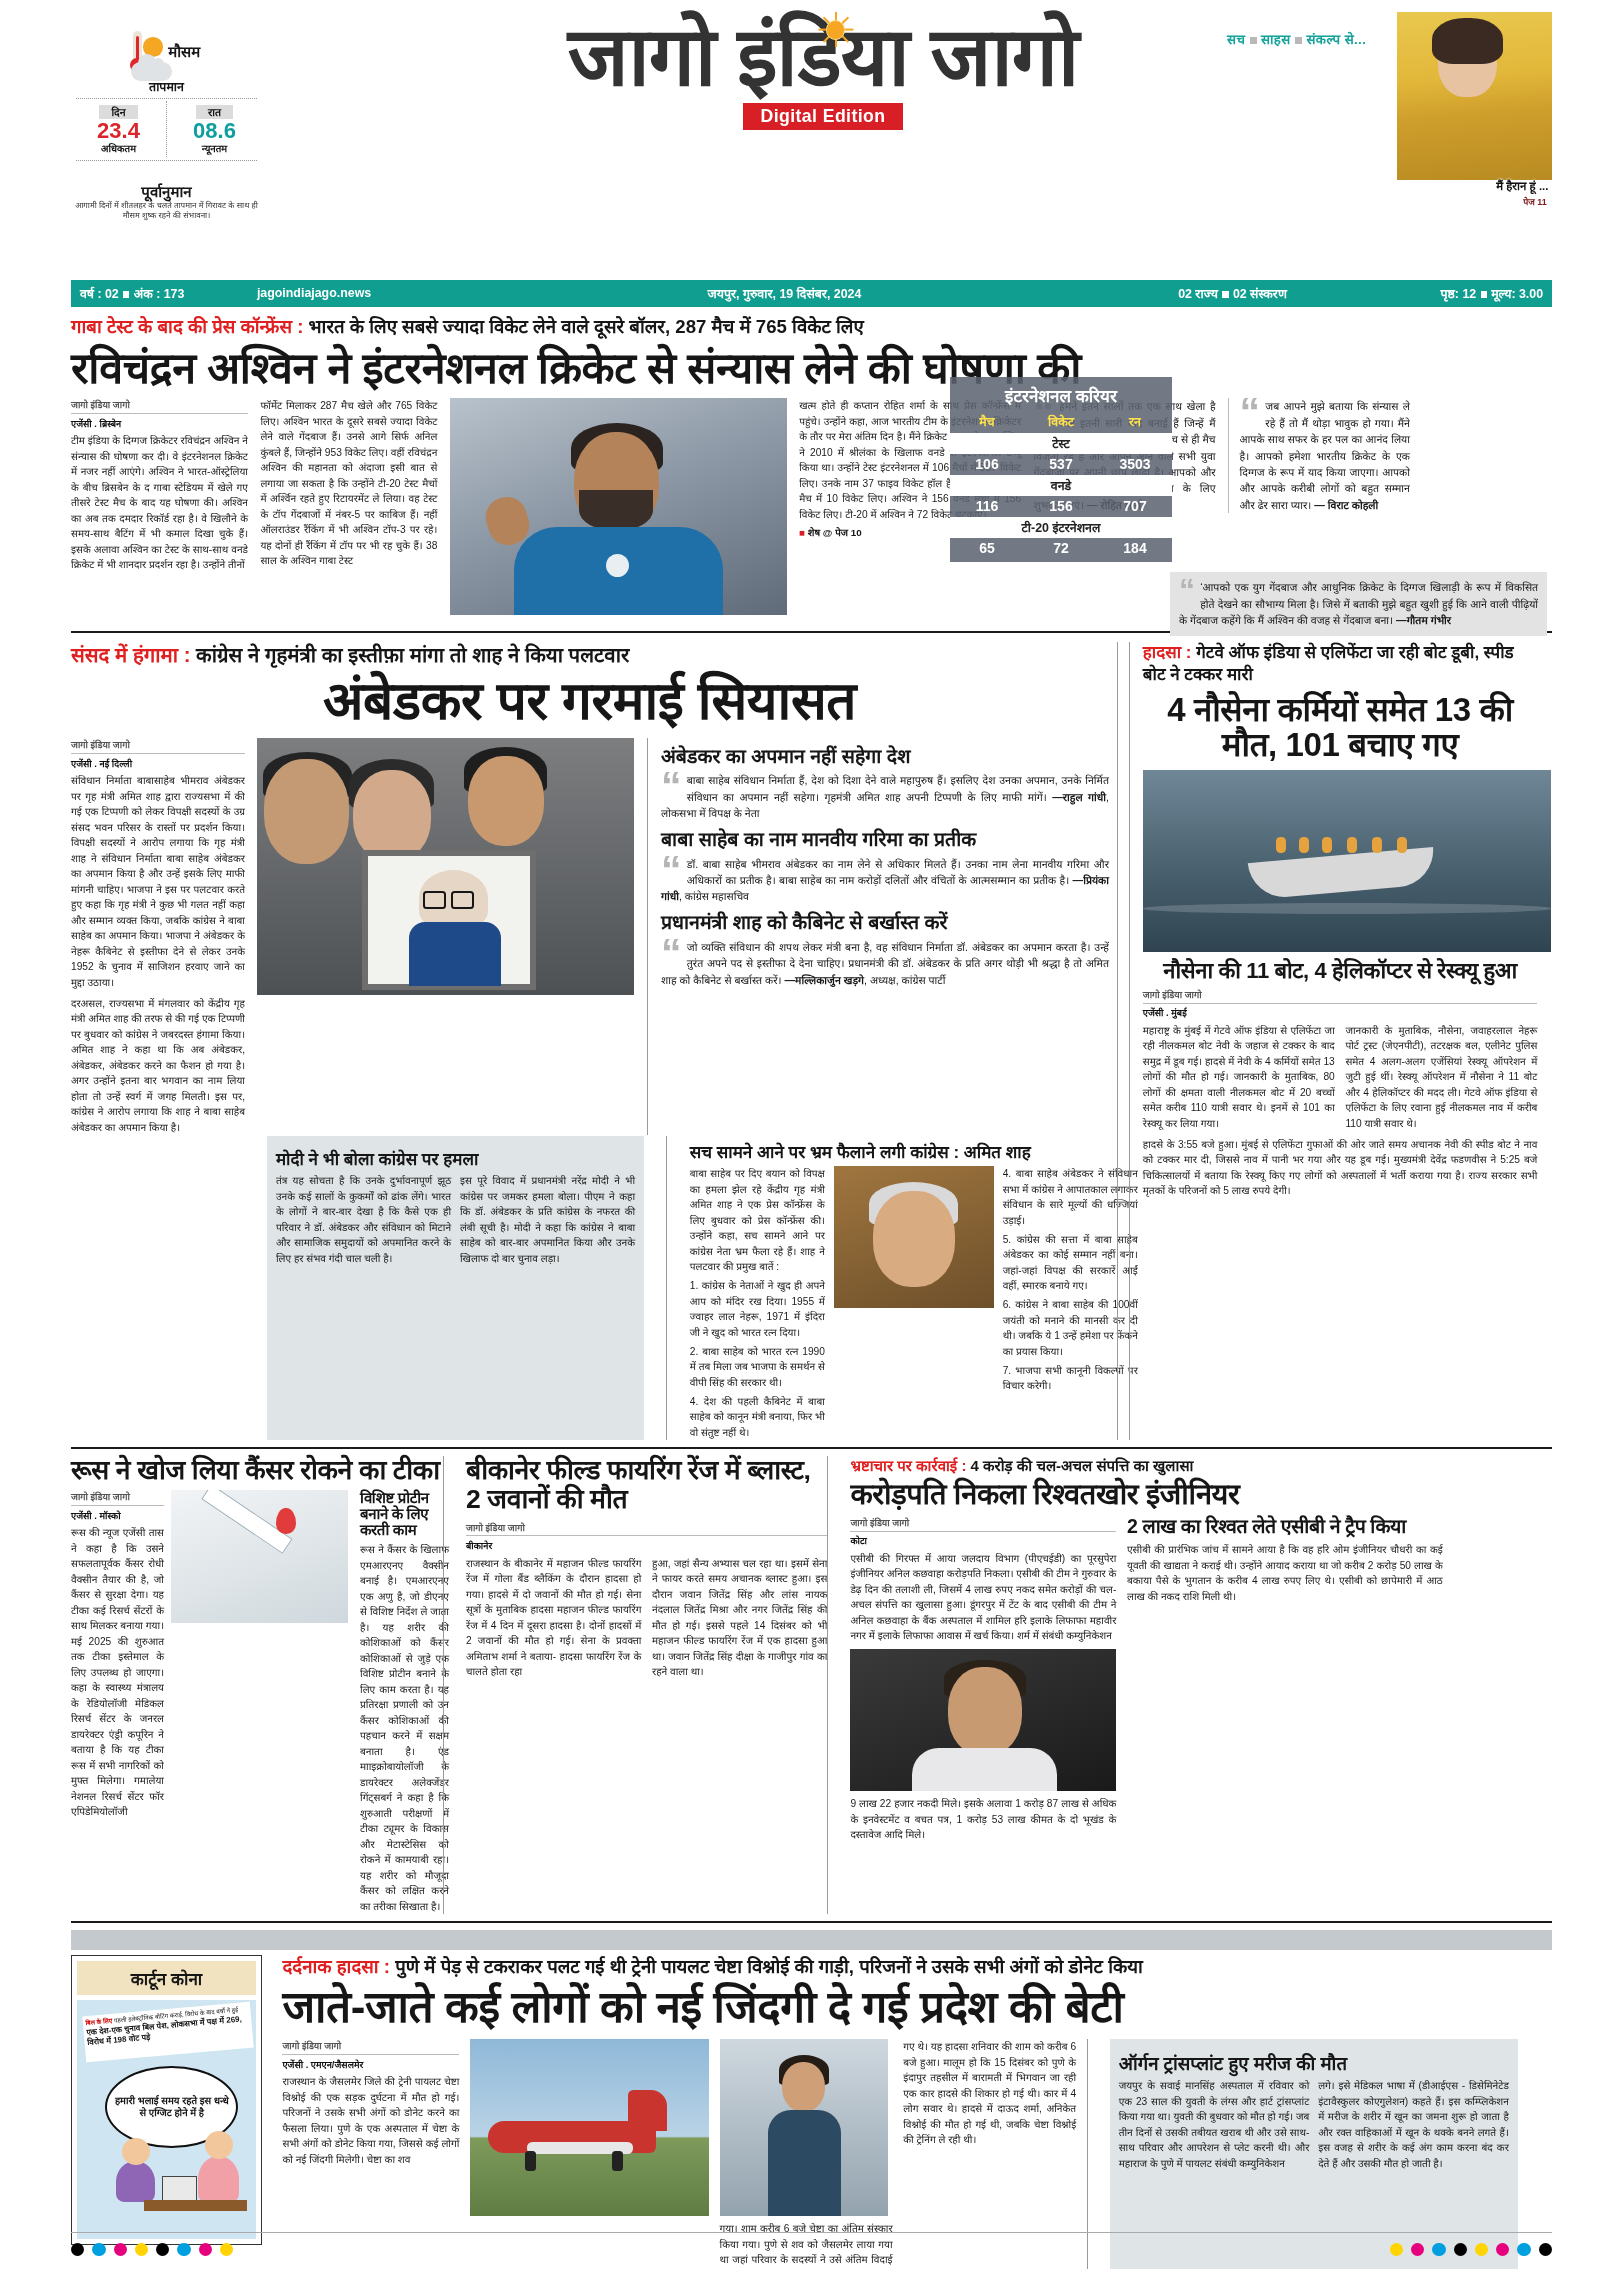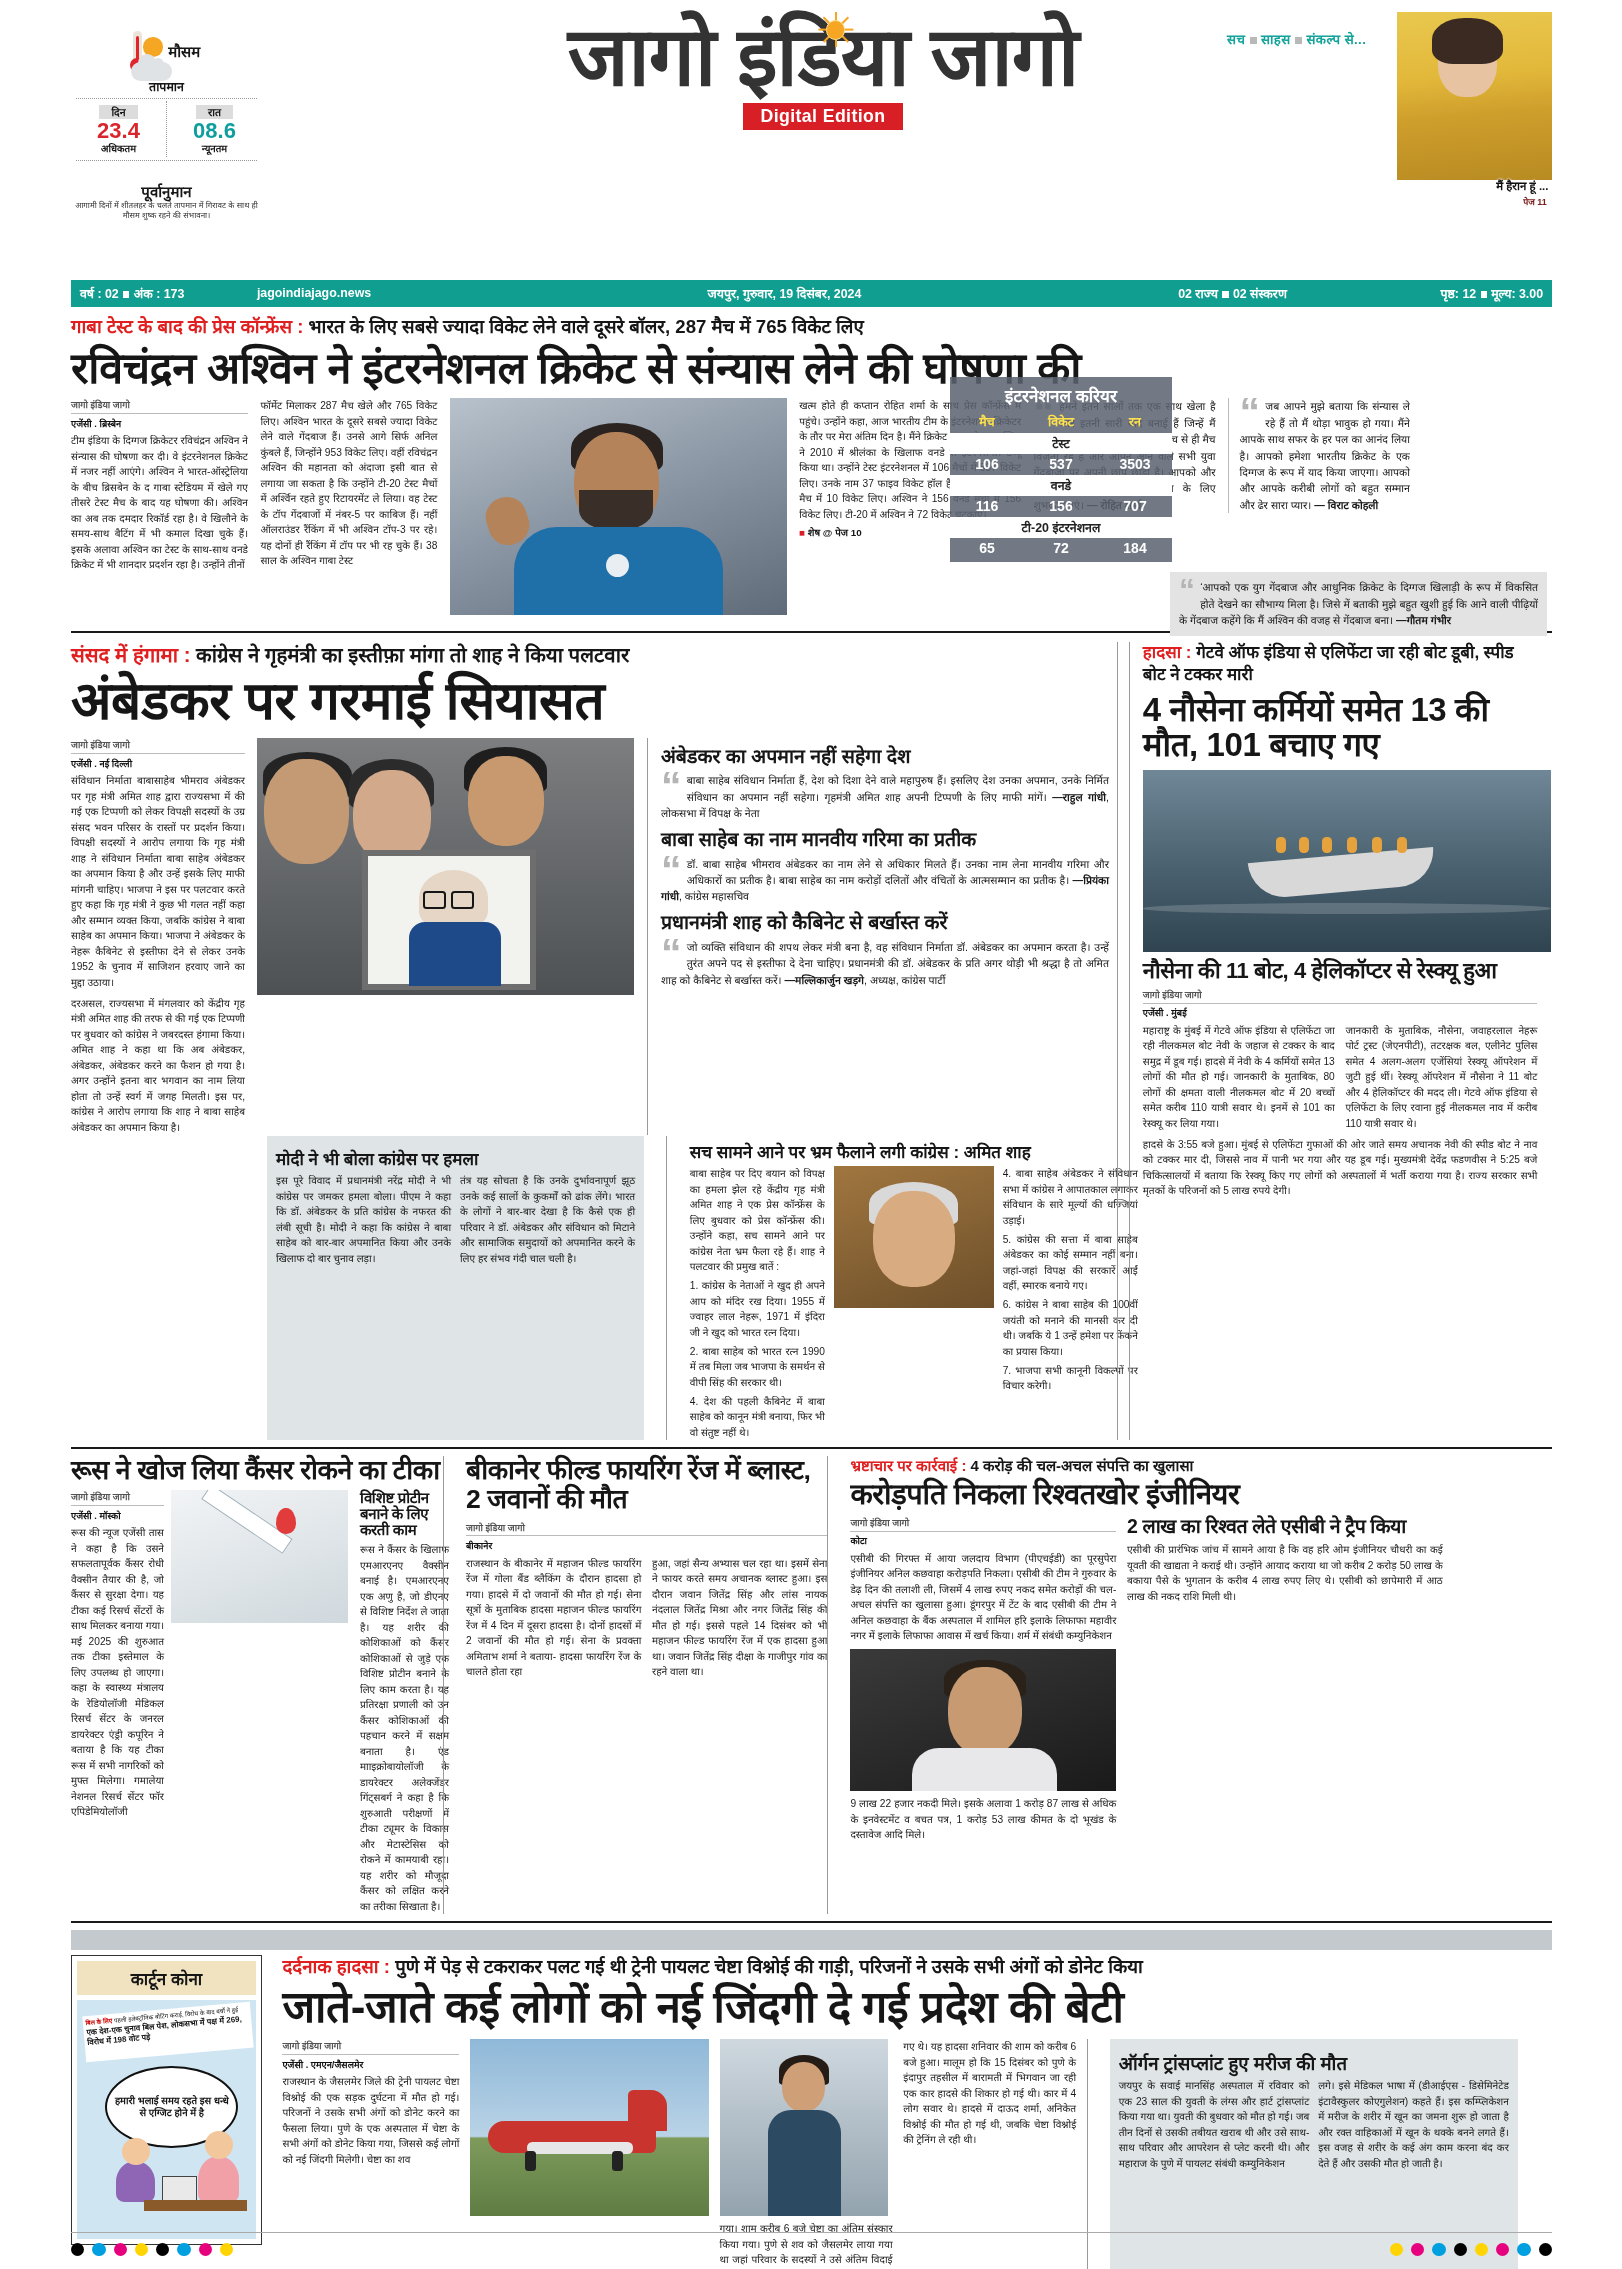--- a/index.html
+++ b/index.html
@@ -99,21 +99,21 @@
   .qmark { float:left; font-size:41px; line-height:.72; color:#b5b5b5; font-weight:bold; margin:0 5.3px 0 0; }
   .qauthor { font-weight:bold; }
   .qbar { border-left:0.9px solid #bbb; padding-left:10.6px; }
   .qgrey { background:#e3e3e3; padding:7px 8.9px; font-size:10.6px; line-height:1.55; text-align:justify; margin-top:5.3px;}
 
   
   .sec2 { margin:8.9px 71px 0 71px; display:grid; grid-template-columns: 1046px 12.4px 408px; }
   .sec2-left { padding-right:8.9px; }
   .sec2-right { border-left:0.9px solid #9a9a9a; padding-left:12.4px; }
   .sec2 .kicker { font-size:20.4px; }
-  .sec2 .bigline { font-size:53px; margin:3.5px 0 8.9px 0; }
+  .sec2 .bigline { font-size:53px; margin:3.5px 0 8.9px 0;text-align:center; }
   .sec2-cols { display:grid; grid-template-columns: 174px 377px 1.8px 448px; gap:12.4px; }
   .photo-amb { width:377px; height:257px; position:relative; overflow:hidden; background:linear-gradient(180deg,#7c7e80,#4e5154); }
   .photo-amb .p1{position:absolute;left:7px;top:21px;width:85px;height:105px;border-radius:46%;background:#c49a74;}
   .photo-amb .p1h{position:absolute;left:5.3px;top:14px;width:89px;height:46px;border-radius:50% 50% 12% 12%;background:#242424;}
   .photo-amb .p2{position:absolute;left:96px;top:32px;width:78px;height:92px;border-radius:46%;background:#d2a98a;}
   .photo-amb .p2h{position:absolute;left:92px;top:21px;width:85px;height:50px;border-radius:50% 50% 14% 14%;background:#2b2b2b;}
   .photo-amb .p3{position:absolute;left:211px;top:17.7px;width:76px;height:90px;border-radius:46%;background:#c8996f;}
   .photo-amb .p3h{position:absolute;left:207px;top:8.9px;width:83px;height:46px;border-radius:50% 50% 14% 14%;background:#1e1e1e;}
   .photo-amb .frame{position:absolute;left:105px;top:112px;width:174px;height:140px;background:#f2f2ee;border:6.2px solid #6e6e6e;}
   .photo-amb .frame .fh{position:absolute;left:51px;top:14px;width:69px;height:57px;border-radius:50% 50% 28% 28%;background:#e5d6c6;}
@@ -385,22 +385,22 @@
             <span class="qauthor">—मल्लिकार्जुन खड़गे</span><span>, अध्यक्ष, कांग्रेस पार्टी</span>
           </div>
         </div>
       </div>
 
       <div style="display:grid;grid-template-columns:174px 377px 1.8px 448px;gap:22px;margin-top:1px;">
         <div class="body-col"></div>
         <div class="infobox-grey">
           <div class="subhead" style="font-size:17px">मोदी ने भी बोला कांग्रेस पर हमला</div>
           <div style="display:grid;grid-template-columns:1fr 1fr;gap:8.9px;margin-top:3.5px">
+            <div class="body-col">तंत्र यह सोचता है कि उनके दुर्भावनापूर्ण झूठ उनके कई सालों के कुकर्मों को ढांक लेंगे। भारत के लोगों ने बार-बार देखा है कि कैसे एक ही परिवार ने डॉ. अंबेडकर और संविधान को मिटाने और सामाजिक समुदायों को अपमानित करने के लिए हर संभव गंदी चाल चली है।</div>
             <div class="body-col">इस पूरे विवाद में प्रधानमंत्री नरेंद्र मोदी ने भी कांग्रेस पर जमकर हमला बोला। पीएम ने कहा कि डॉ. अंबेडकर के प्रति कांग्रेस के नफरत की लंबी सूची है। मोदी ने कहा कि कांग्रेस ने बाबा साहेब को बार-बार अपमानित किया और उनके खिलाफ दो बार चुनाव लड़ा।</div>
-            <div class="body-col">तंत्र यह सोचता है कि उनके दुर्भावनापूर्ण झूठ उनके कई सालों के कुकर्मों को ढांक लेंगे। भारत के लोगों ने बार-बार देखा है कि कैसे एक ही परिवार ने डॉ. अंबेडकर और संविधान को मिटाने और सामाजिक समुदायों को अपमानित करने के लिए हर संभव गंदी चाल चली है।</div>
           </div>
         </div>
         <div class="vsep"></div>
         <div>
           <div class="subhead" style="font-size:17px">सच सामने आने पर भ्रम फैलाने लगी कांग्रेस : अमित शाह</div>
           <div style="display:grid;grid-template-columns:1fr 160px 1fr;gap:8.9px;margin-top:3.5px">
             <div>
               <div class="body-col">बाबा साहेब पर दिए बयान को विपक्ष का हमला झेल रहे केंद्रीय गृह मंत्री अमित शाह ने एक प्रेस कॉन्फ्रेंस के लिए बुधवार को प्रेस कॉन्फ्रेंस की। उन्होंने कहा, सच सामने आने पर कांग्रेस नेता भ्रम फैला रहे हैं। शाह ने पलटवार की प्रमुख बातें :</div>
               <div class="body-col" style="margin-top:3.5px">1. कांग्रेस के नेताओं ने खुद ही अपने आप को मंदिर रख दिया। 1955 में ज्वाहर लाल नेहरू, 1971 में इंदिरा जी ने खुद को भारत रत्न दिया।</div>
               <div class="body-col" style="margin-top:3.5px">2. बाबा साहेब को भारत रत्न 1990 में तब मिला जब भाजपा के समर्थन से वीपी सिंह की सरकार थी।</div>

